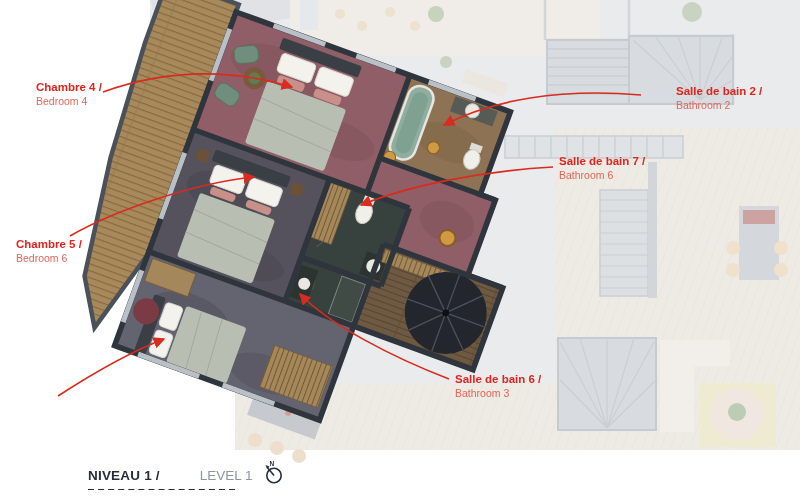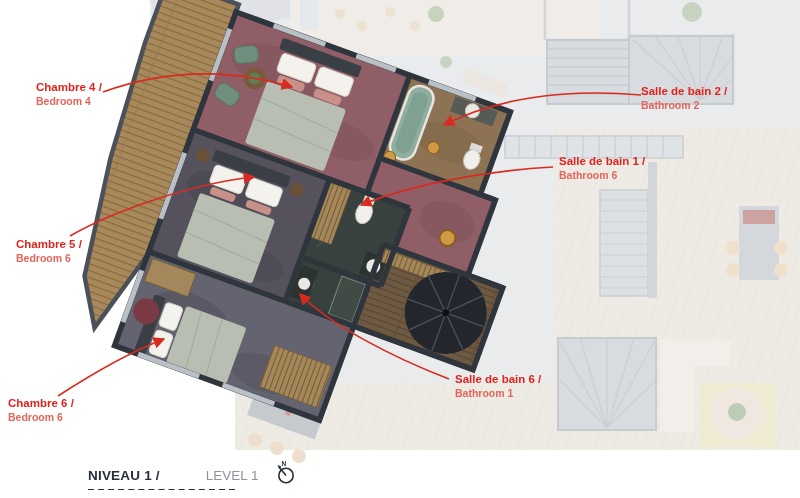--- a/index.html
+++ b/index.html
@@ -1,23 +1,23 @@
 <!DOCTYPE html>
 <html><head>
 <meta charset="utf-8">
 <style>
   html,body{margin:0;padding:0;background:#fff;}
   .canvas{position:relative;width:800px;height:490px;background:#fff;overflow:hidden;
           font-family:"Liberation Sans",sans-serif;}
   .plan-svg{position:absolute;left:0;top:0;}
   .room-label{position:absolute;line-height:13px;white-space:nowrap;}
   .lbl-fr{font-weight:bold;font-size:11.5px;color:#e0241d;}
-  .lbl-en{font-size:10.5px;color:#e4655c;margin-top:1px;font-weight:bold;}
+  .lbl-en{font-size:10.5px;color:#e4655c;margin-top:1px;}
   .footer{position:absolute;left:88px;top:465px;}
-  .footer-row{display:flex;align-items:center;gap:10px;}
+  .footer-row{display:flex;align-items:center;gap:4px;}
   .footer-fr{font-weight:bold;font-size:13.5px;color:#272e38;letter-spacing:.2px;}
   .footer-en{font-size:13.5px;color:#8f959e;padding-left:36px;}
   .footer-dashes{width:147px;border-top:2.5px dashed #272e38;margin-top:4px;}
   .north-icon{margin-left:4px;margin-top:-6px;}
 </style>
 </head>
 <body>
 
 <div class="canvas">
 
@@ -279,35 +279,31 @@
 </svg>
 
 <div class="room-label" style="left:36px;top:81px">
   <div class="lbl-fr">Chambre 4 /</div>
   <div class="lbl-en">Bedroom 4</div>
 </div>
 <div class="room-label" style="left:16px;top:238px">
   <div class="lbl-fr">Chambre 5 /</div>
   <div class="lbl-en">Bedroom 6</div>
 </div>
-<div class="room-label" style="left:8px;top:397px">
-  <div class="lbl-fr">Chambre 6 /</div>
-  <div class="lbl-en">Bedroom 6</div>
-</div>
-<div class="room-label" style="left:641px;top:85px">
+<div class="room-label" style="left:676px;top:85px">
   <div class="lbl-fr">Salle de bain 2 /</div>
   <div class="lbl-en">Bathroom 2</div>
 </div>
 <div class="room-label" style="left:559px;top:155px">
-  <div class="lbl-fr">Salle de bain 1 /</div>
+  <div class="lbl-fr">Salle de bain 7 /</div>
   <div class="lbl-en">Bathroom 6</div>
 </div>
 <div class="room-label" style="left:455px;top:373px">
   <div class="lbl-fr">Salle de bain 6 /</div>
-  <div class="lbl-en">Bathroom 1</div>
+  <div class="lbl-en">Bathroom 3</div>
 </div>
 
 <div class="footer">
   <div class="footer-row">
     <span class="footer-fr">NIVEAU 1 /</span>
     <span class="footer-en">LEVEL 1</span>
     <svg class="north-icon" width="24" height="26" viewBox="0 0 24 26">
       <circle cx="13" cy="16.5" r="7.2" fill="none" stroke="#272e38" stroke-width="1.6"></circle>
       <line x1="13" y1="16.5" x2="6" y2="8" stroke="#272e38" stroke-width="1.6"></line>
       <path d="M4.5,6 L8.5,7.6 L6.2,10 Z" fill="#272e38"></path>

